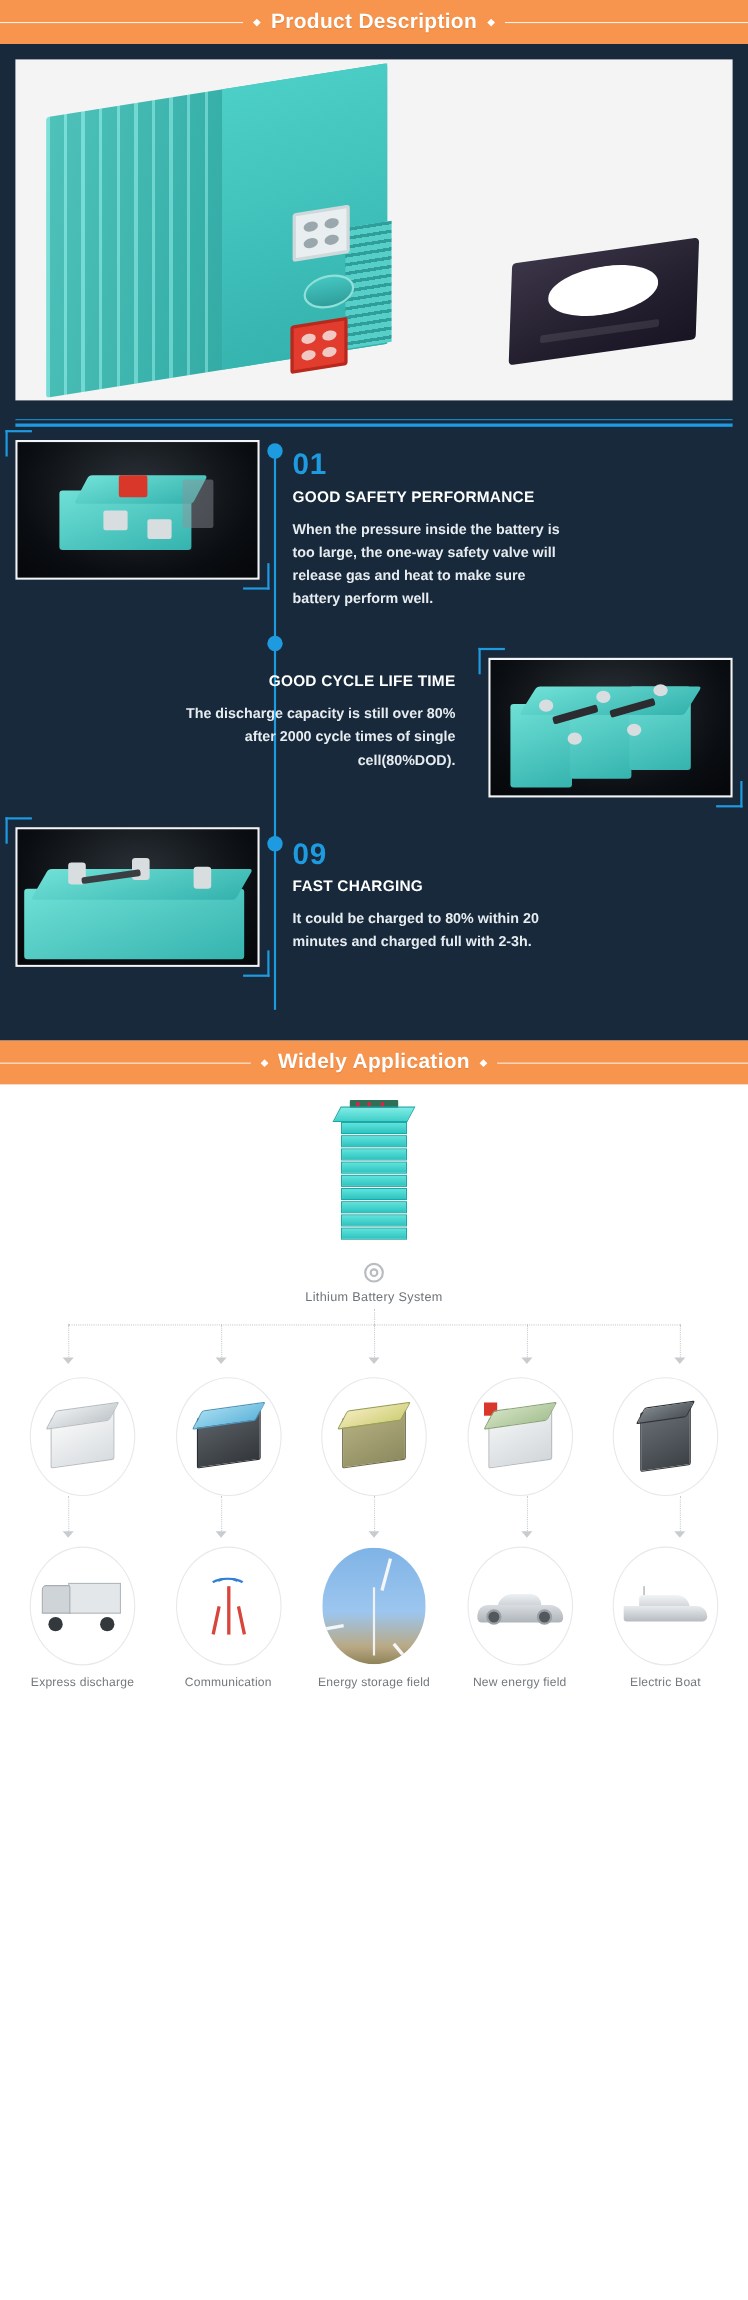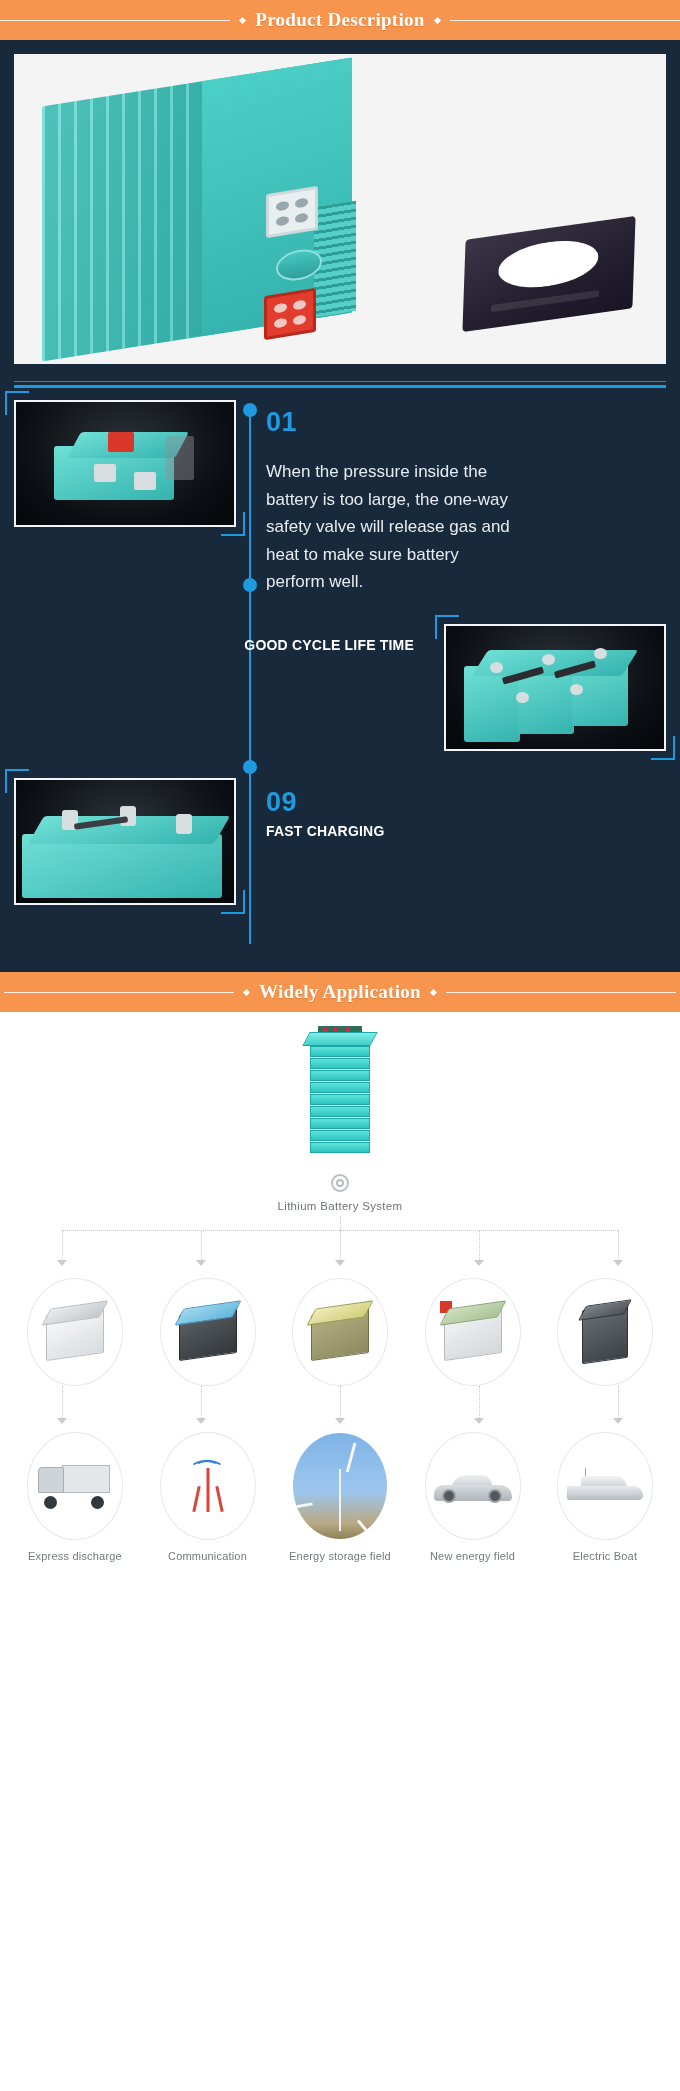--- a/index.html
+++ b/index.html
@@ -14,21 +14,20 @@
 
   
   .banner {
     height: 40px;
     background: #f7944d;
     display: flex;
     align-items: center;
     justify-content: center;
     gap: 10px;
     position: relative;
-    font-family: Liberation Serif, serif;
   }
   .banner .bline {
     flex: 1 1 auto;
     height: 1px;
     background: rgba(255,255,255,.85);
     max-width: 230px;
   }
   .banner .dot {
     width: 5px; height: 5px;
     background: #fff;
@@ -193,24 +192,25 @@
   }
   .ftitle {
     color: #ffffff;
     font-size: 14px;
     font-weight: bold;
     margin-top: 7px;
     letter-spacing: .2px;
   }
   .fbody {
     color: #e7ecf0;
-    font-size: 17px;
+    font-size: 13px;
     line-height: 1.62;
-    margin-top: 22px;
+    margin-top: 11px;
     max-width: 245px;
+    font-weight: bold;
   }
   .txt.right .fbody { margin-left: auto; }
 
   
   .apps { background: #ffffff; padding: 16px 0 22px 0; position: relative; }
   .cap-label {
     text-align: center;
     color: #6f7479;
     font-size: 11.5px;
     letter-spacing: .4px;
@@ -419,27 +419,29 @@
               <div class="redsq" style="left:92px;top:30px;width:26px;height:20px;"></div>
               <div class="nub" style="left:78px;top:62px;width:22px;height:18px;"></div>
               <div class="nub" style="left:118px;top:70px;width:22px;height:18px;"></div>
               <div class="bar" style="left:150px;top:34px;width:28px;height:44px;opacity:.45;"></div>
             </div>
           </div>
           <div class="ckr"></div>
         </div>
         <div class="txt">
           <div class="num">01</div>
+          <div class="ftitle">GOOD SAFETY PERFORMANCE</div>
           <div class="fbody">When the pressure inside the battery is too large, the one-way safety valve will release gas and heat to make sure battery perform well.</div>
         </div>
       </div>
 
       <div class="feat">
         <div class="txt right" style="padding-top:34px;">
           <div class="ftitle">GOOD CYCLE LIFE TIME</div>
+          <div class="fbody">The discharge capacity is still over 80% after 2000 cycle times of single cell(80%DOD).</div>
         </div>
         <div class="photo-box" style="margin-top:28px;">
           <div class="ckl"></div>
           <div class="frame">
             <div class="scene">
               <div class="cell" style="left:18px;top:40px;width:56px;height:76px;"></div>
               <div class="cell" style="left:72px;top:32px;width:56px;height:76px;"></div>
               <div class="cell" style="left:126px;top:24px;width:56px;height:76px;"></div>
               <div class="cell" style="left:34px;top:24px;width:150px;height:26px;transform:skewX(-32deg);"></div>
               <div class="nub" style="left:44px;top:36px;width:13px;height:11px;border-radius:50%;"></div>
@@ -466,20 +468,21 @@
               <div class="nub" style="left:104px;top:26px;width:16px;height:20px;border-radius:3px;"></div>
               <div class="nub" style="left:160px;top:34px;width:16px;height:20px;border-radius:3px;"></div>
               <div class="bar" style="left:58px;top:40px;width:54px;height:6px;transform:rotate(-8deg);background:#3a3d41;"></div>
             </div>
           </div>
           <div class="ckr"></div>
         </div>
         <div class="txt" style="padding-top:22px;">
           <div class="num">09</div>
           <div class="ftitle">FAST CHARGING</div>
+          <div class="fbody">It could be charged to 80% within 20 minutes and charged full with 2-3h.</div>
         </div>
       </div>
     </div>
   </div>
 
   <div class="banner">
     <span class="bline"></span>
     <span class="dot"></span>
     <span class="btitle">Widely Application</span>
     <span class="dot"></span>

